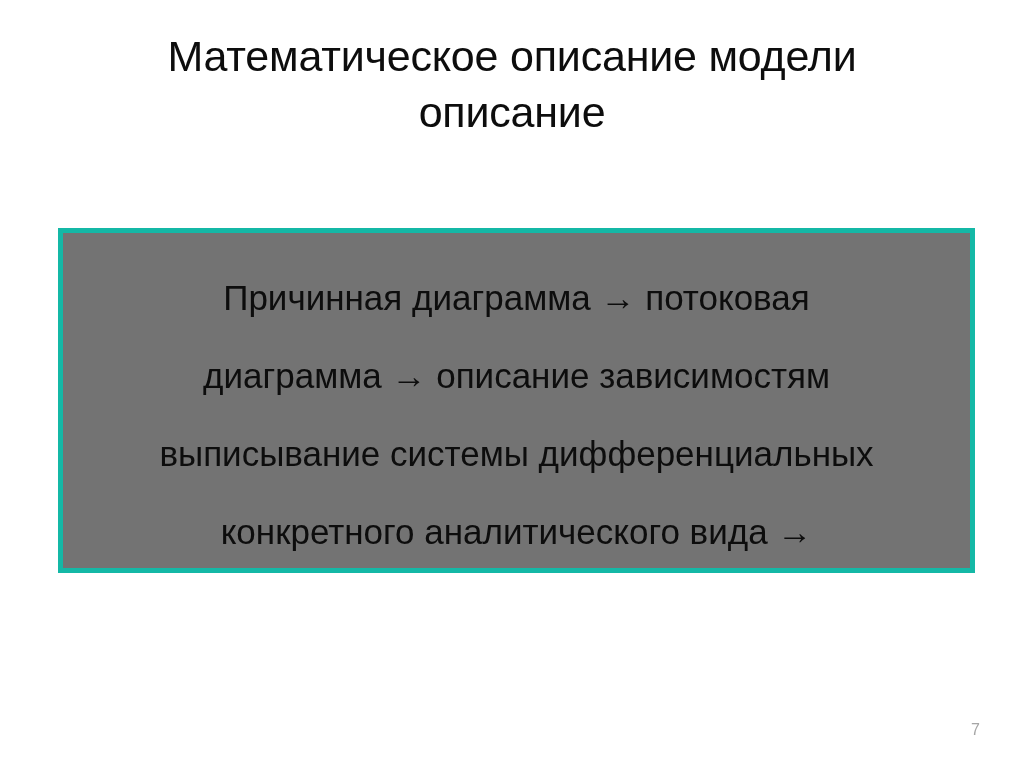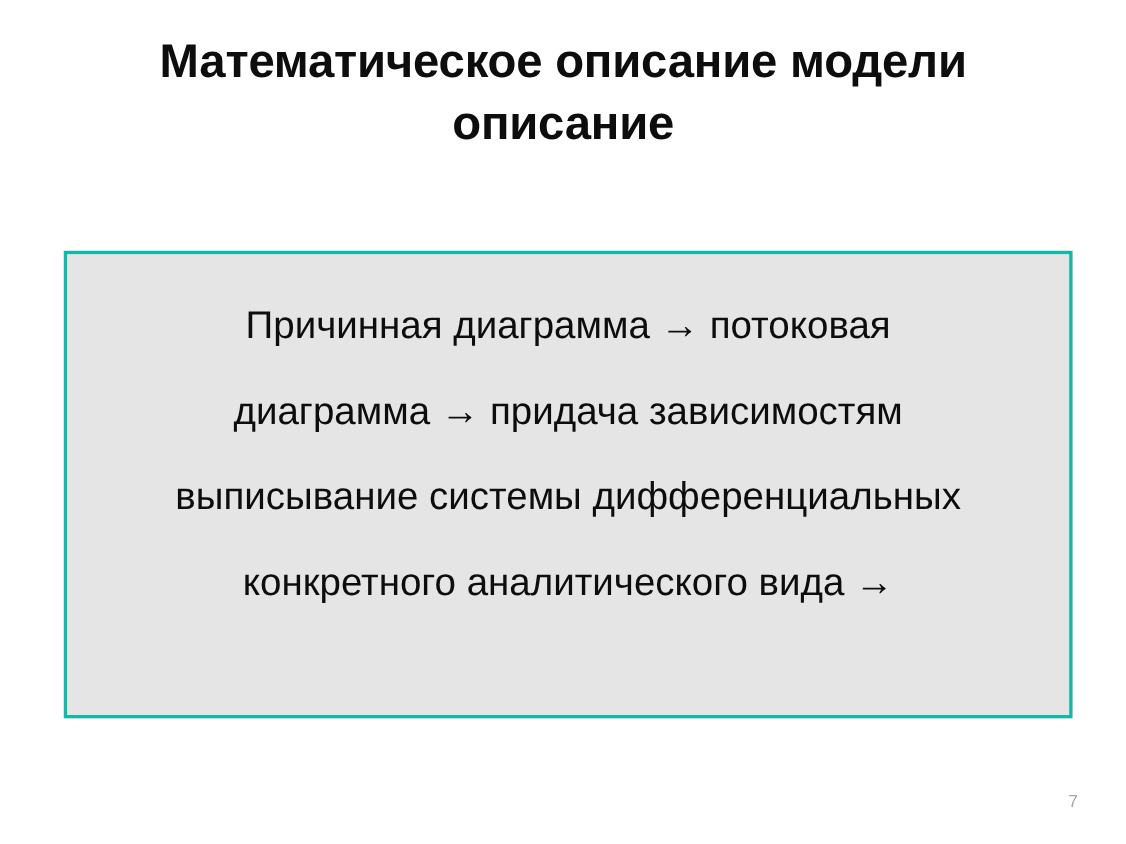--- a/index.html
+++ b/index.html
@@ -24,38 +24,38 @@
   
   .slide-title {
     position: absolute;
     left: 60px;
     top: 28px;
     width: 904px;
     text-align: center;
     font-size: 43px;
     line-height: 56px;
     color: #0d0d0d;
-    font-weight: 700;
+    font-weight: 400;
     letter-spacing: -0.2px;
   }
   .slide-title .t-line {
     display: block;
     white-space: nowrap;
   }
 
   
   .content-box {
     position: absolute;
     left: 58px;
     top: 228px;
     width: 917px;
-    height: 425px;
+    height: 345px;
     box-sizing: border-box;
-    border: 3px solid #14b8a6;
-    background: #e5e5e5;
+    border: 5px solid #14b8a6;
+    background: #737373;
   }
 
   .body-text {
     position: absolute;
     left: 0;
     right: 0;
     top: 26px;
     text-align: center;
     color: #0d0d0d;
     font-size: 35px;
@@ -84,21 +84,21 @@
 <div class="slide">
 
   <div class="slide-title">
     <span class="t-line">Математическое описание модели</span>
     <span class="t-line">описание</span>
   </div>
 
   <div class="content-box">
     <div class="body-text">
       <span class="b-line">Причинная диаграмма → потоковая</span>
-      <span class="b-line">диаграмма → придача зависимостям</span>
+      <span class="b-line">диаграмма → описание зависимостям</span>
       <span class="b-line">выписывание системы дифференциальных</span>
       <span class="b-line">конкретного аналитического вида →</span>
     </div>
   </div>
 
   <div class="page-number">7</div>
 
 </div>
 
 </body></html>

